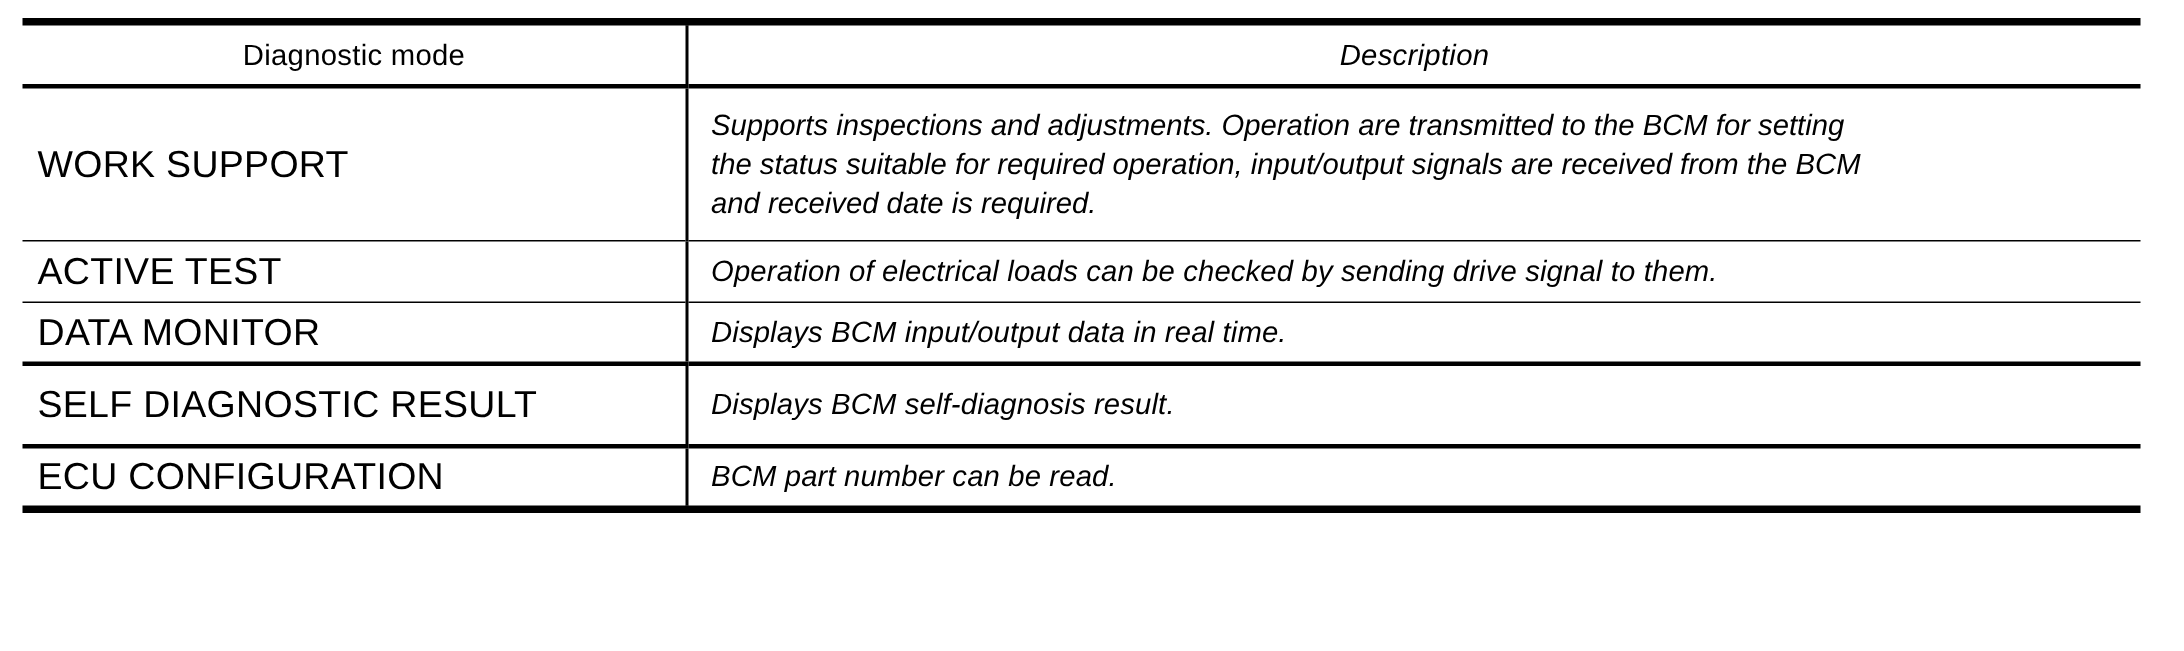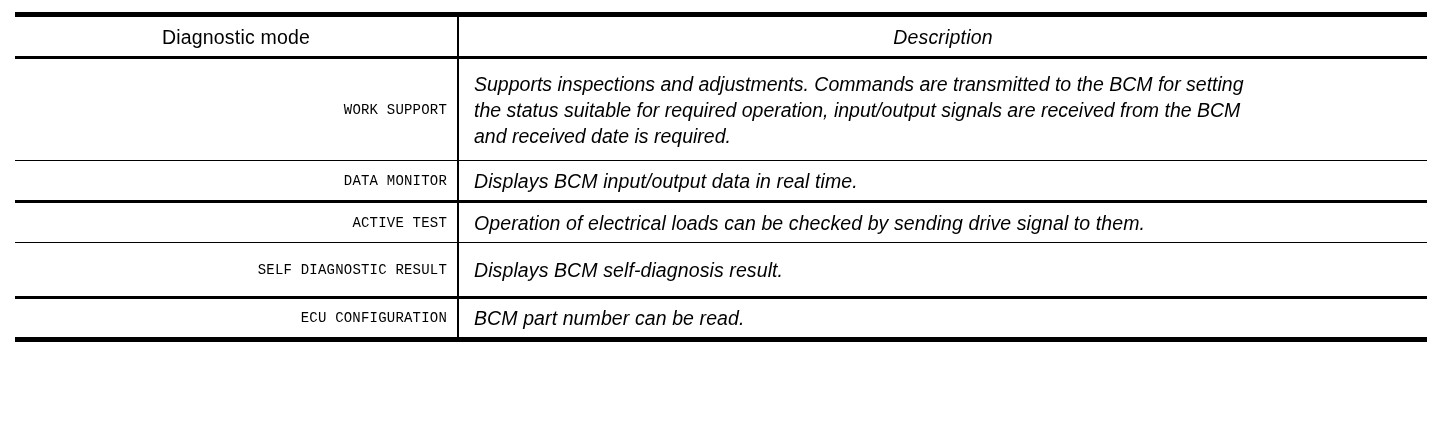--- a/index.html
+++ b/index.html
@@ -63,26 +63,25 @@
   .rule-light > .cell-desc {
     border-bottom: 1.5px solid #000;
   }
   .rule-none > .cell-mode,
   .rule-none > .cell-desc {
     border-bottom: 0;
   }
 
   .mode-text {
     display: block;
-    font-size: 14px;
+    font-size: 25px;
     line-height: 24px;
     letter-spacing: 0.2px;
     padding: 0 10px;
-    text-align: right;
-    font-family: Liberation Mono, monospace;
+    text-align: left;
   }
   .desc-text {
     display: block;
     font-size: 19.5px;
     line-height: 26px;
     letter-spacing: 0.1px;
     padding: 0 14px 0 15px;
     text-align: left;
   }
   .header-text {
@@ -132,42 +131,42 @@
       </tr>
     </thead>
     <tbody>
 
       <tr class="row-tall rule-light">
         <td class="cell-mode">
           <span class="mode-text">WORK SUPPORT</span>
         </td>
         <td class="cell-desc">
           <span class="desc-multiline">
-            <span class="dline">Supports inspections and adjustments. Commands are transmitted to the BCM for setting</span>
+            <span class="dline">Supports inspections and adjustments. Operation are transmitted to the BCM for setting</span>
             <span class="dline">the status suitable for required operation, input/output signals are received from the BCM</span>
             <span class="dline">and received date is required.</span>
           </span>
+        </td>
+      </tr>
+
+      <tr class="row-std rule-light">
+        <td class="cell-mode">
+          <span class="mode-text">ACTIVE TEST</span>
+        </td>
+        <td class="cell-desc">
+          <span class="desc-text">Operation of electrical loads can be checked by sending drive signal to them.</span>
         </td>
       </tr>
 
       <tr class="row-std rule-heavy">
         <td class="cell-mode">
           <span class="mode-text">DATA MONITOR</span>
         </td>
         <td class="cell-desc">
           <span class="desc-text">Displays BCM input/output data in real time.</span>
-        </td>
-      </tr>
-
-      <tr class="row-std rule-light">
-        <td class="cell-mode">
-          <span class="mode-text">ACTIVE TEST</span>
-        </td>
-        <td class="cell-desc">
-          <span class="desc-text">Operation of electrical loads can be checked by sending drive signal to them.</span>
         </td>
       </tr>
 
       <tr class="row-std-b rule-heavy">
         <td class="cell-mode">
           <span class="mode-text">SELF DIAGNOSTIC RESULT</span>
         </td>
         <td class="cell-desc">
           <span class="desc-text">Displays BCM self-diagnosis result.</span>
         </td>

